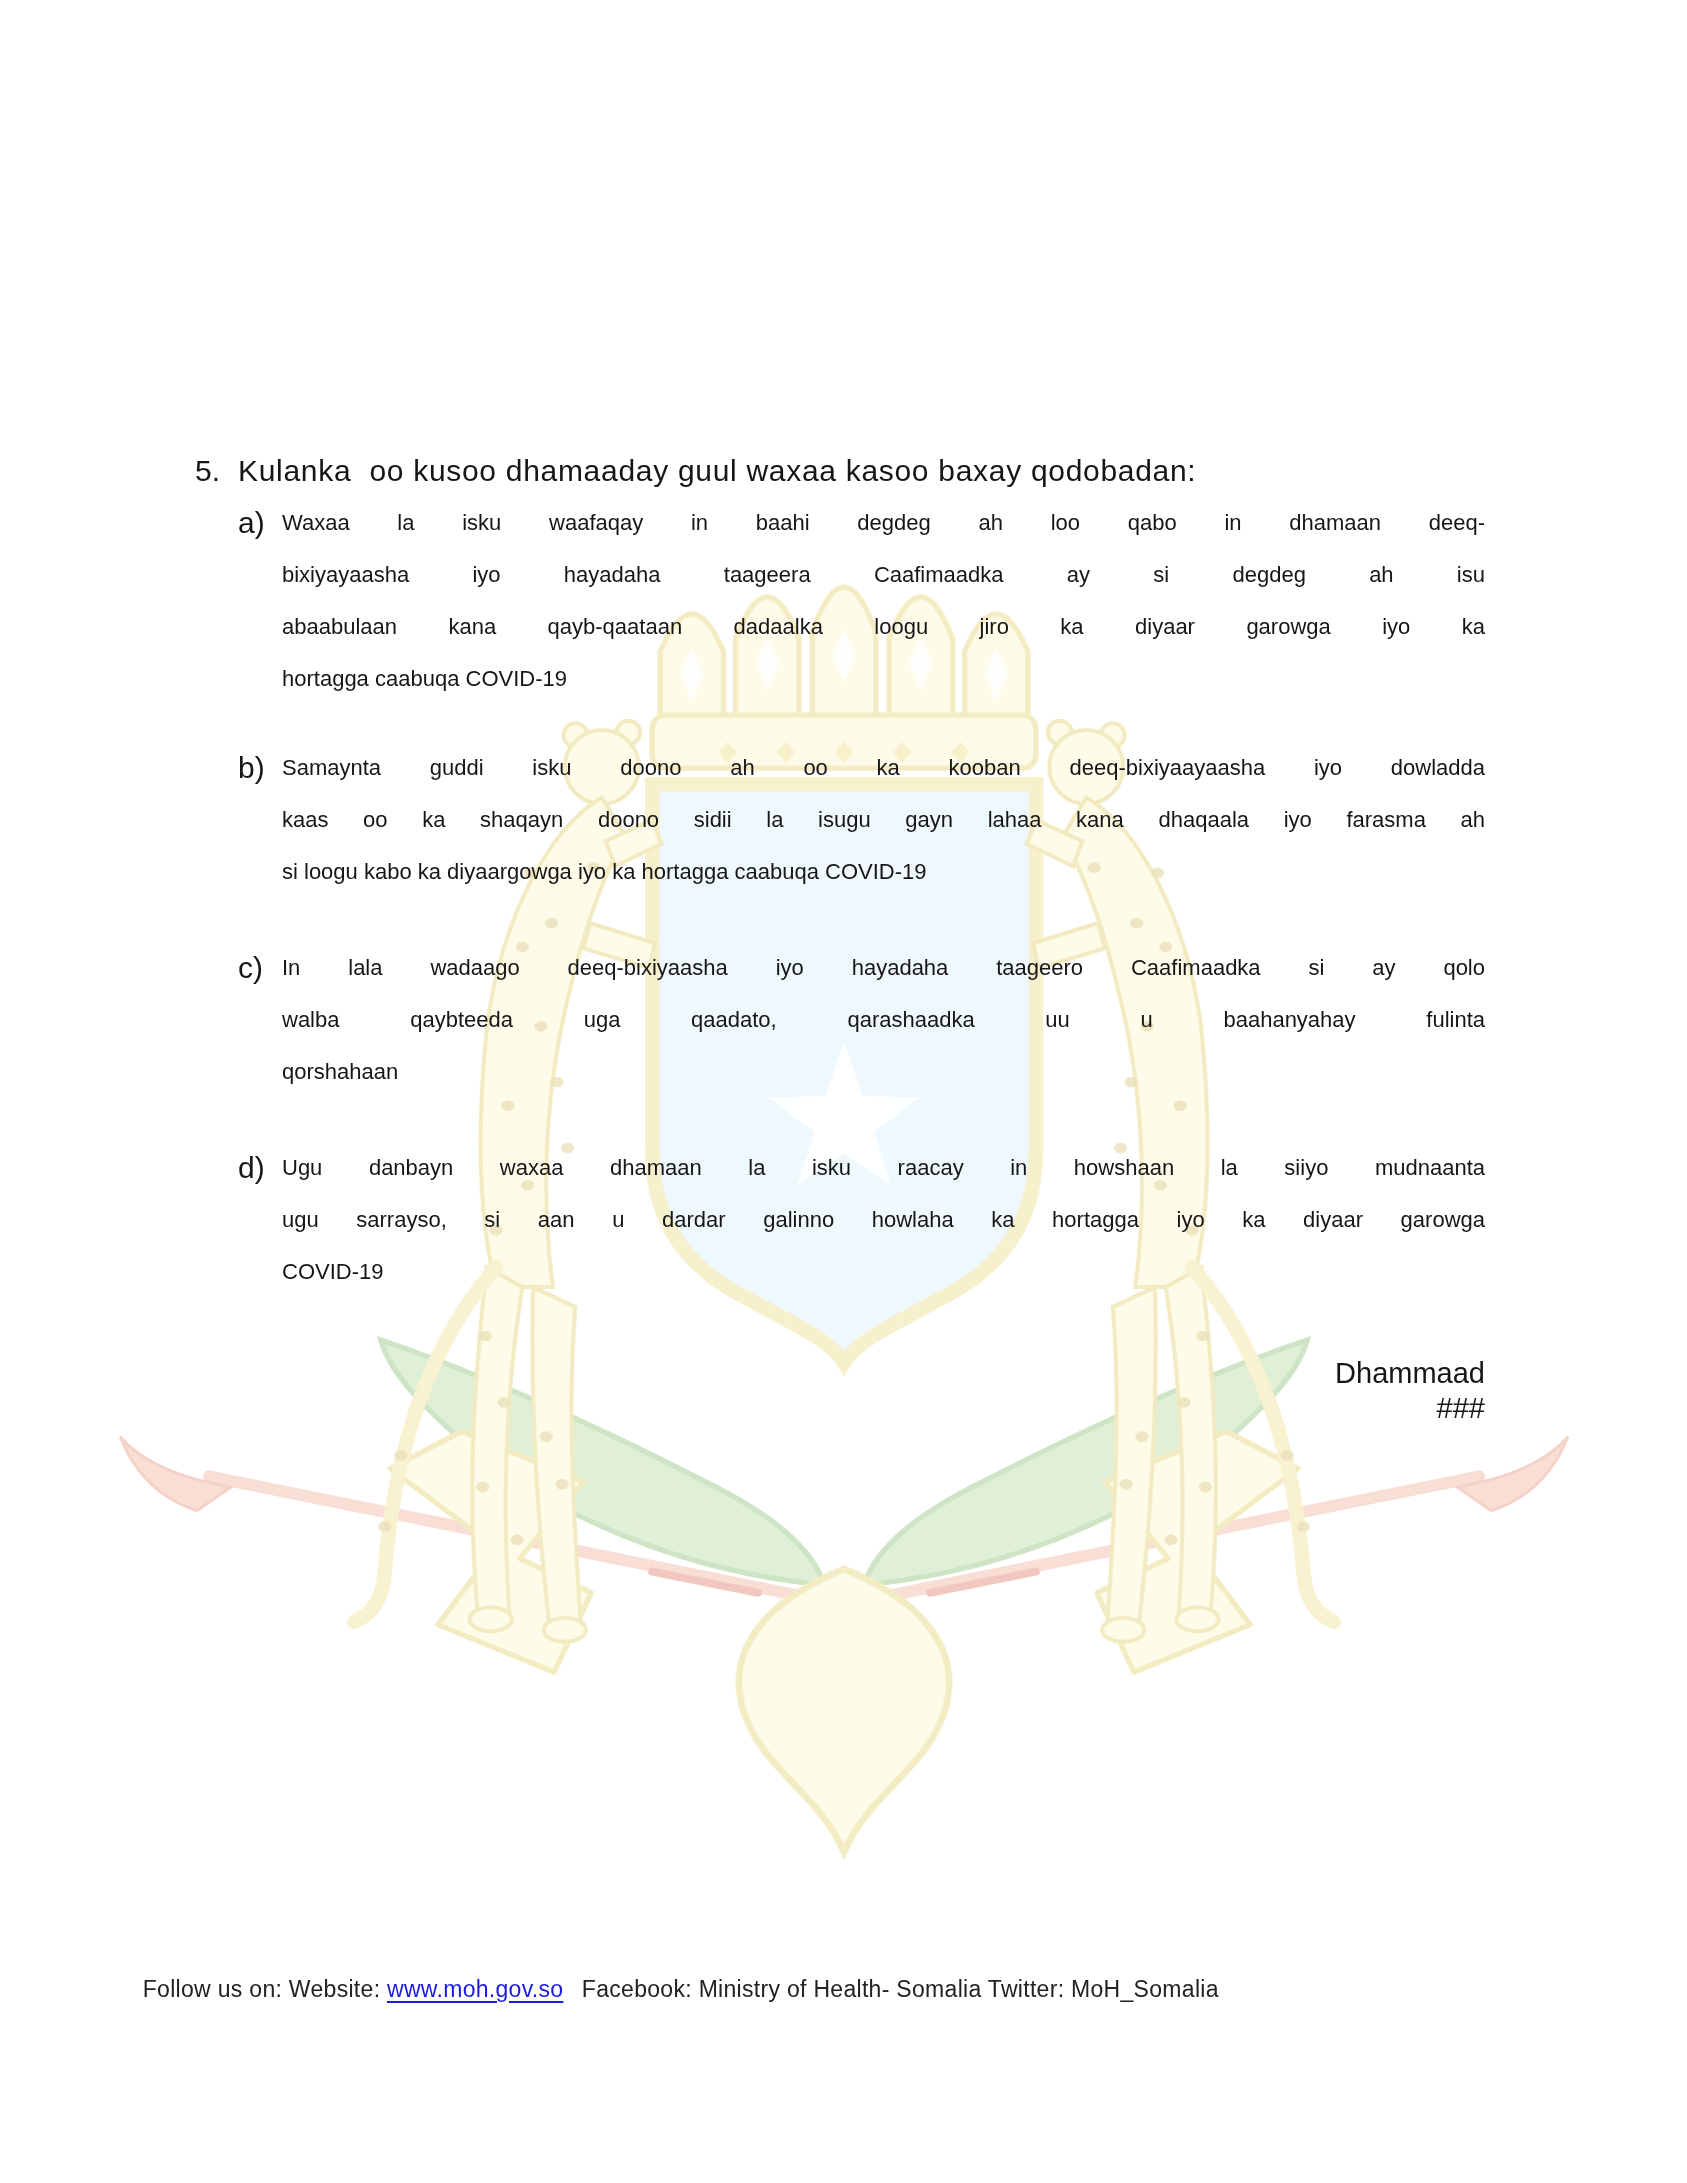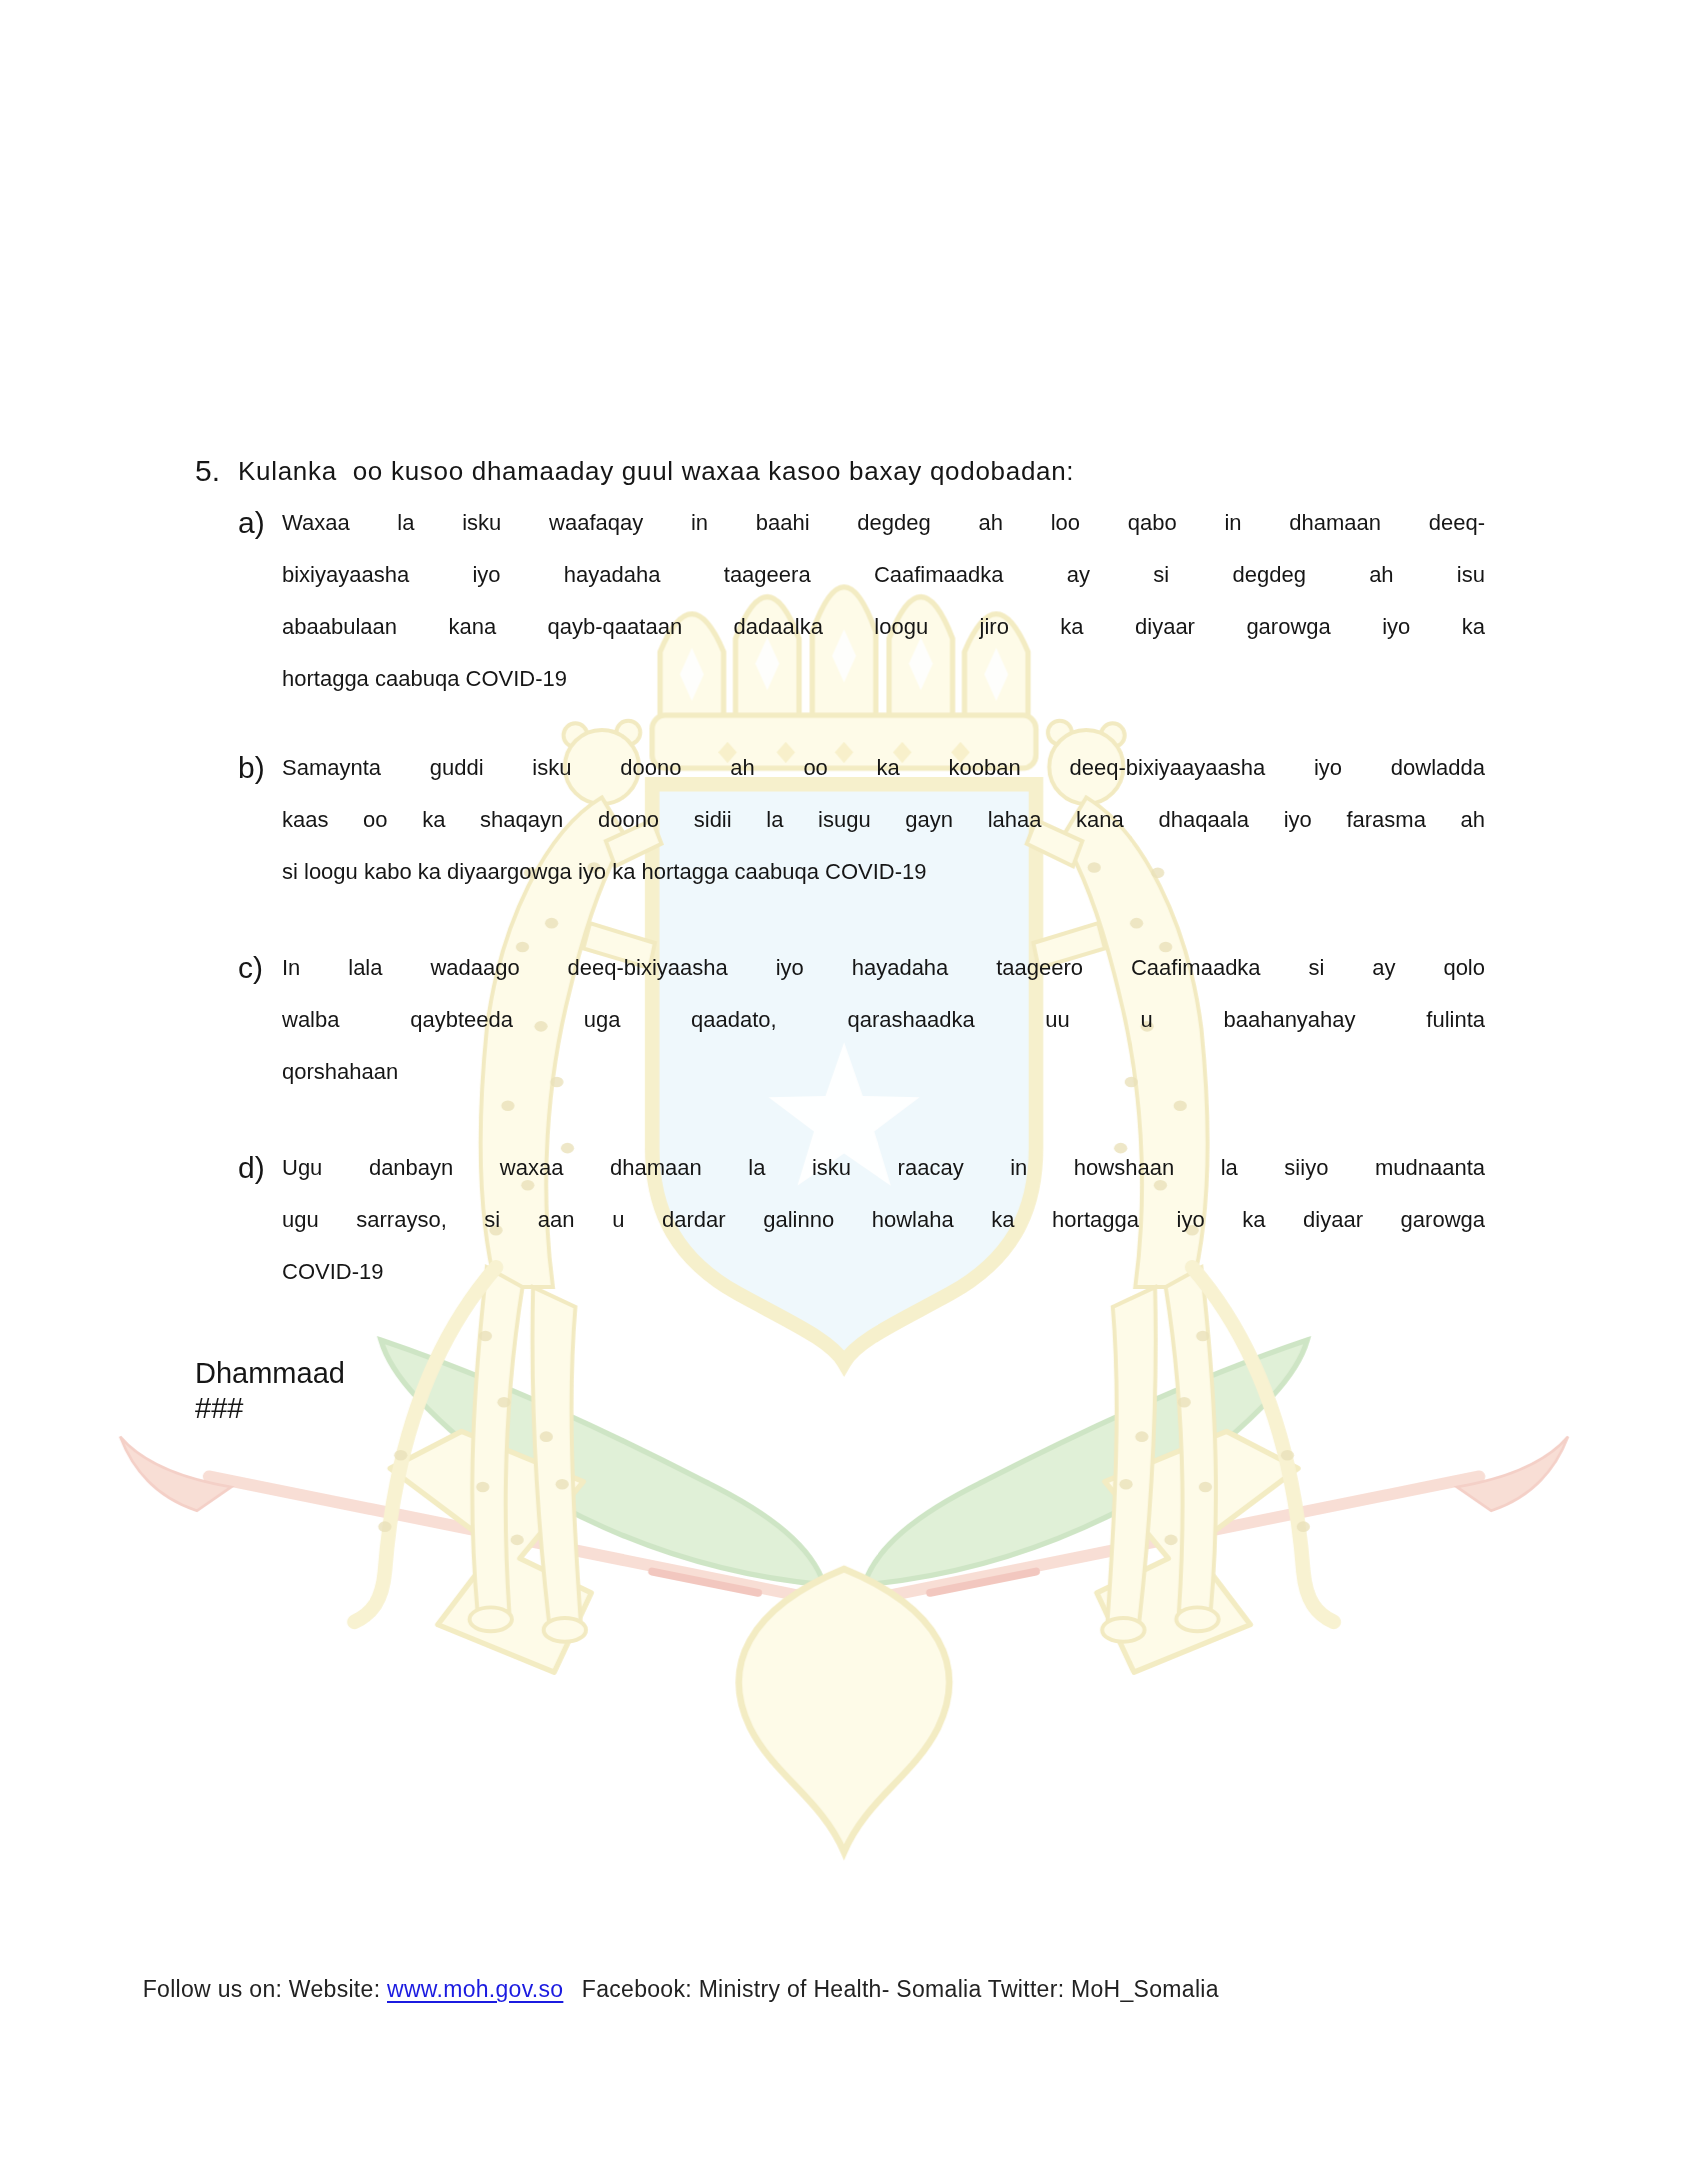--- a/index.html
+++ b/index.html
@@ -27,21 +27,21 @@
     left: 195px; top: 445px;
     width: 1290px;
   }
   .heading-row { display: flex; }
   .num-marker {
     width: 43px; flex: 0 0 43px;
     font-size: 30px; line-height: 52px;
     white-space: pre;
   }
   .heading-text {
-    font-size: 26px; line-height: 52px;
+    font-size: 30px; line-height: 52px;
     letter-spacing: 0.7px;
     white-space: pre;
   }
   .sub-item { display: flex; margin-left: 43px; }
   .sub-item .letter {
     width: 44px; flex: 0 0 44px;
     font-size: 30px; line-height: 52px;
   }
   .sub-item .para {
     width: 1203px; flex: 0 0 1203px;
@@ -51,21 +51,21 @@
     display: block;
     text-align: justify;
     text-align-last: justify;
   }
   .jline.last { text-align: right; text-align-last: left; }
   .mb-a { margin-bottom: 37px; }
   .mb-b { margin-bottom: 44px; }
   .mb-c { margin-bottom: 44px; }
   .closing {
     margin-top: 58px;
-    text-align: left;
+    text-align: right;
     font-size: 29px; line-height: 35px;
   }
 
   
   .footer {
     position: absolute;
     left: 116px; top: 1944px;
     font-size: 23px; line-height: 30px;
     letter-spacing: 0.3px;
     white-space: pre;

